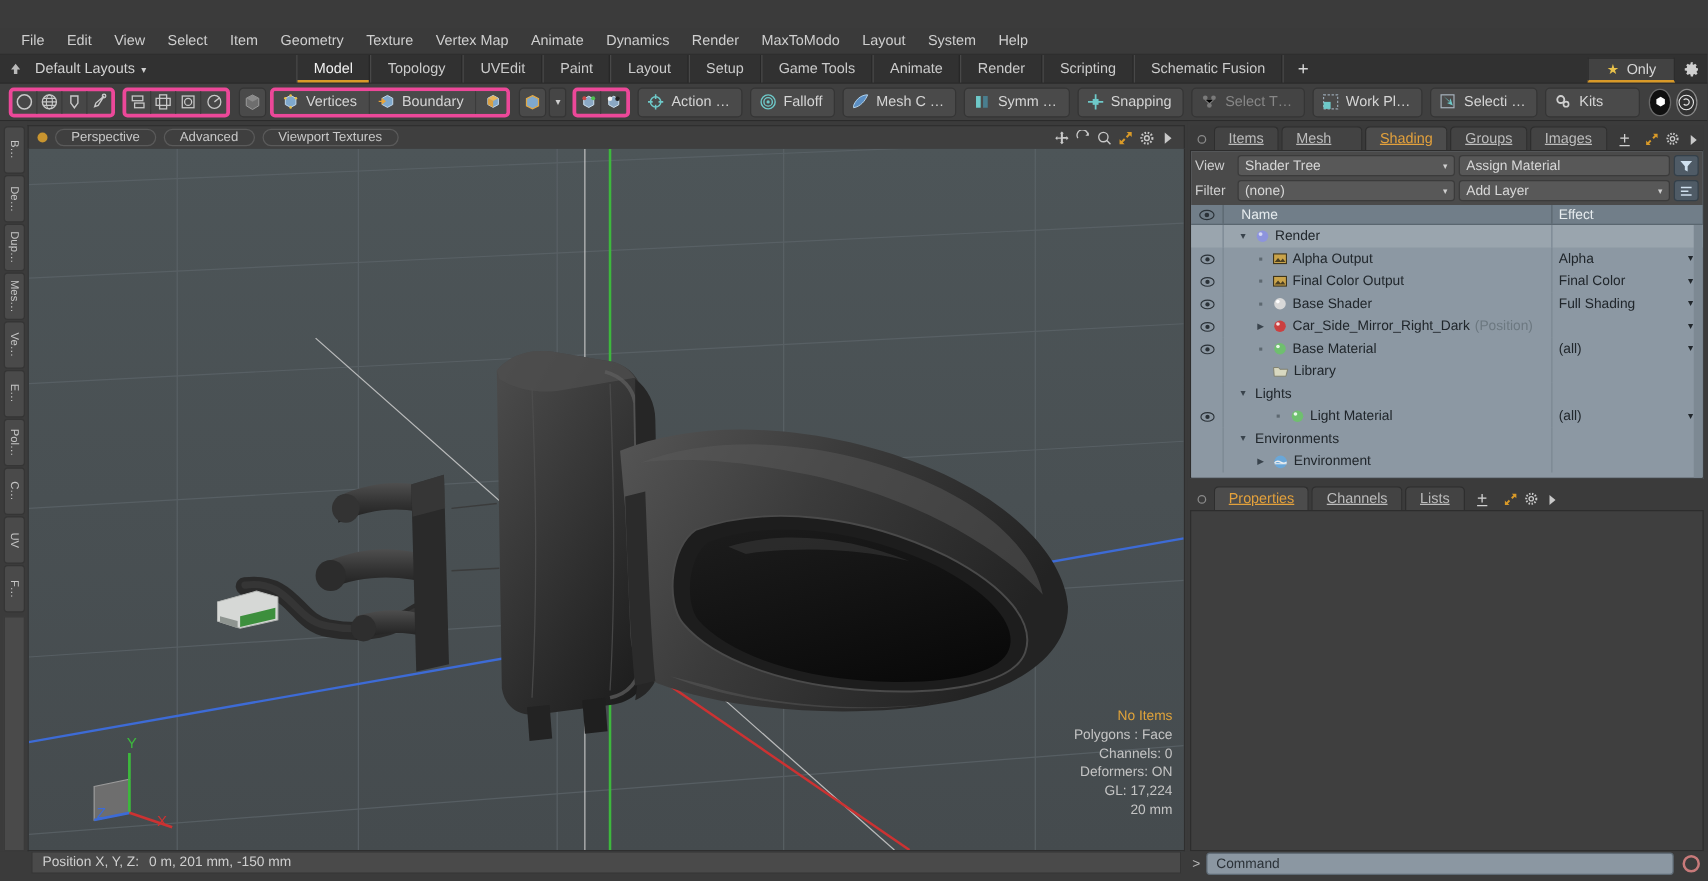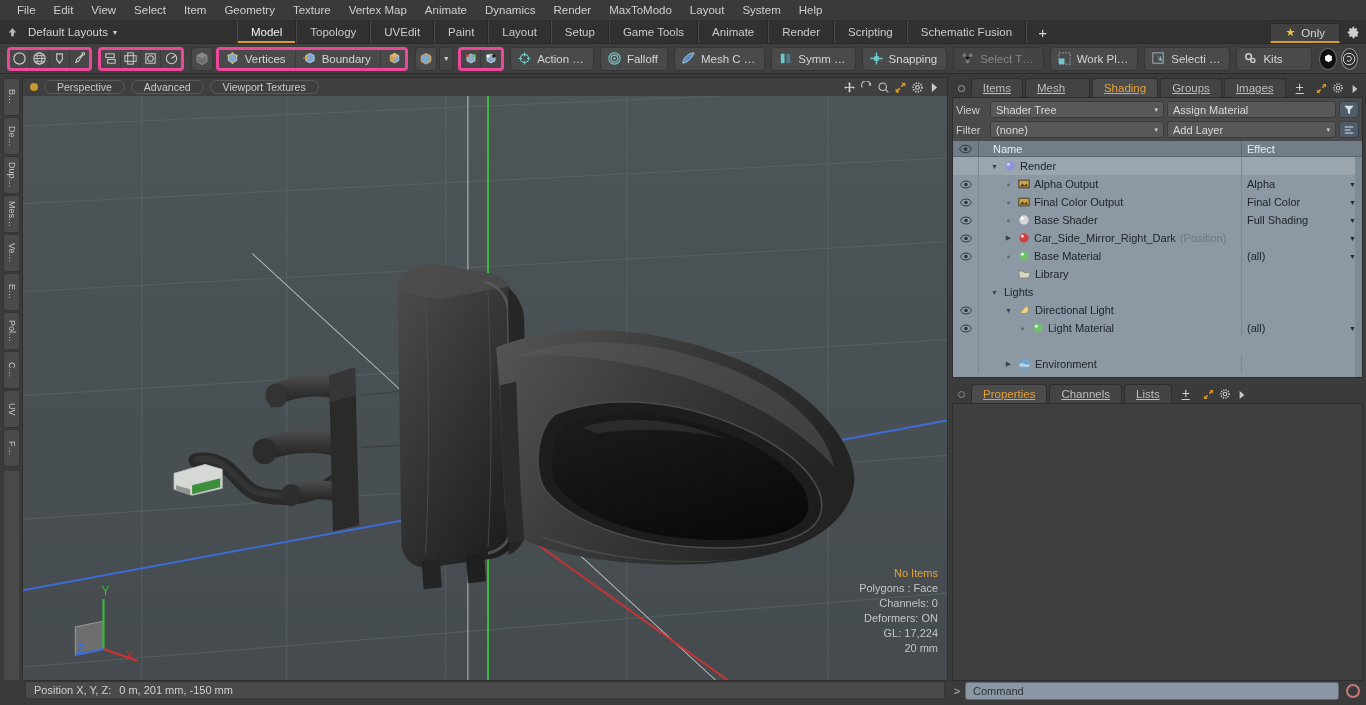--- a/index.html
+++ b/index.html
@@ -10,21 +10,21 @@
     font-size: 11px;
     color: #c8c8c8;
     overflow: hidden;
     -webkit-font-smoothing: antialiased;
   }
   .app { width: 1366px; height: 705px; position: relative; display: flex; flex-direction: column; background:#3b3b3b; }
 
   
   .menubar {
     height: 21px; background: #3a3a3a; display: flex; align-items: center;
-    padding-left: 8px; border-bottom: 1px solid #2e2e2e; flex: 0 0 21px;
+    padding-left: 8px; border-bottom: 1px solid #2e2e2e; flex: 0 0 21px; margin-top: 23px;
   }
   .menubar .mi { padding: 0 9px; line-height: 20px; font-size: 11.5px; color: #cfcfcf; white-space: nowrap; }
 
   
   .layoutbar {
     height: 23px; background: #313131; display: flex; align-items: stretch;
     border-bottom: 1px solid #2a2a2a; flex: 0 0 23px;
   }
   .layoutbar .homeicon {
     width: 24px; display:flex; align-items:center; justify-content:center; color:#b0b0b0; font-size:11px;
@@ -857,56 +857,42 @@
               <div class="ef"></div>
             </div>
             <div class="trow">
               <div class="eye">
                 <svg width="12" height="9" viewBox="0 0 16 11">
                   <ellipse cx="8" cy="5.5" rx="7" ry="4.6" fill="none" stroke="#2b3238" stroke-width="1.2"></ellipse>
                   <circle cx="8" cy="5.5" r="2.3" fill="#2b3238"></circle>
                 </svg>
               </div>
               <div class="nm">
-                <span class="ind" style="width:20px"></span>
-                <span class="twist">▼</span>
-                <span style="display:inline-flex;align-items:center">
-                  <svg width="13" height="12" viewBox="0 0 14 13">
-                    <path d="M2 9.5 L9 2 C11.6 3.2 12.4 6.6 10.6 8.8 C9 10.8 5 11 2 9.5Z" fill="#e8d38a" stroke="#8a7a3a" stroke-width="0.8"></path>
-                  </svg>
-                </span>
-                <span>Directional Light</span>
-              </div>
-              <div class="ef"></div>
-            </div>
-            <div class="trow">
-              <div class="eye">
-                <svg width="12" height="9" viewBox="0 0 16 11">
-                  <ellipse cx="8" cy="5.5" rx="7" ry="4.6" fill="none" stroke="#2b3238" stroke-width="1.2"></ellipse>
-                  <circle cx="8" cy="5.5" r="2.3" fill="#2b3238"></circle>
-                </svg>
-              </div>
-              <div class="nm">
                 <span class="ind" style="width:34px"></span>
                 <span class="tdash">▪</span>
                 <span style="display:inline-flex;align-items:center">
                   <svg width="12" height="12" viewBox="0 0 14 14">
                     <circle cx="7" cy="7" r="5.4" fill="#6fbf6f"></circle>
                     <circle cx="5.1" cy="4.9" r="1.7" fill="#ffffff" opacity="0.85"></circle>
                   </svg>
                 </span>
                 <span>Light Material</span>
               </div>
               <div class="ef">
                 <span>(all)</span>
                 <span class="ca">▼</span>
               </div>
             </div>
             <div class="trow">
               <div class="eye"></div>
+              <div class="nm">
+                <span class="ind" style="width:6px"></span>
+                <span class="twist">▼</span>
+                <span>Environments</span>
+              </div>
               <div class="ef"></div>
             </div>
             <div class="trow">
               <div class="eye"></div>
               <div class="nm">
                 <span class="ind" style="width:20px"></span>
                 <span class="twist">▶</span>
                 <span style="display:inline-flex;align-items:center">
                   <svg width="13" height="13" viewBox="0 0 14 14">
                     <circle cx="7" cy="7" r="5.4" fill="#6aa7d8"></circle>

